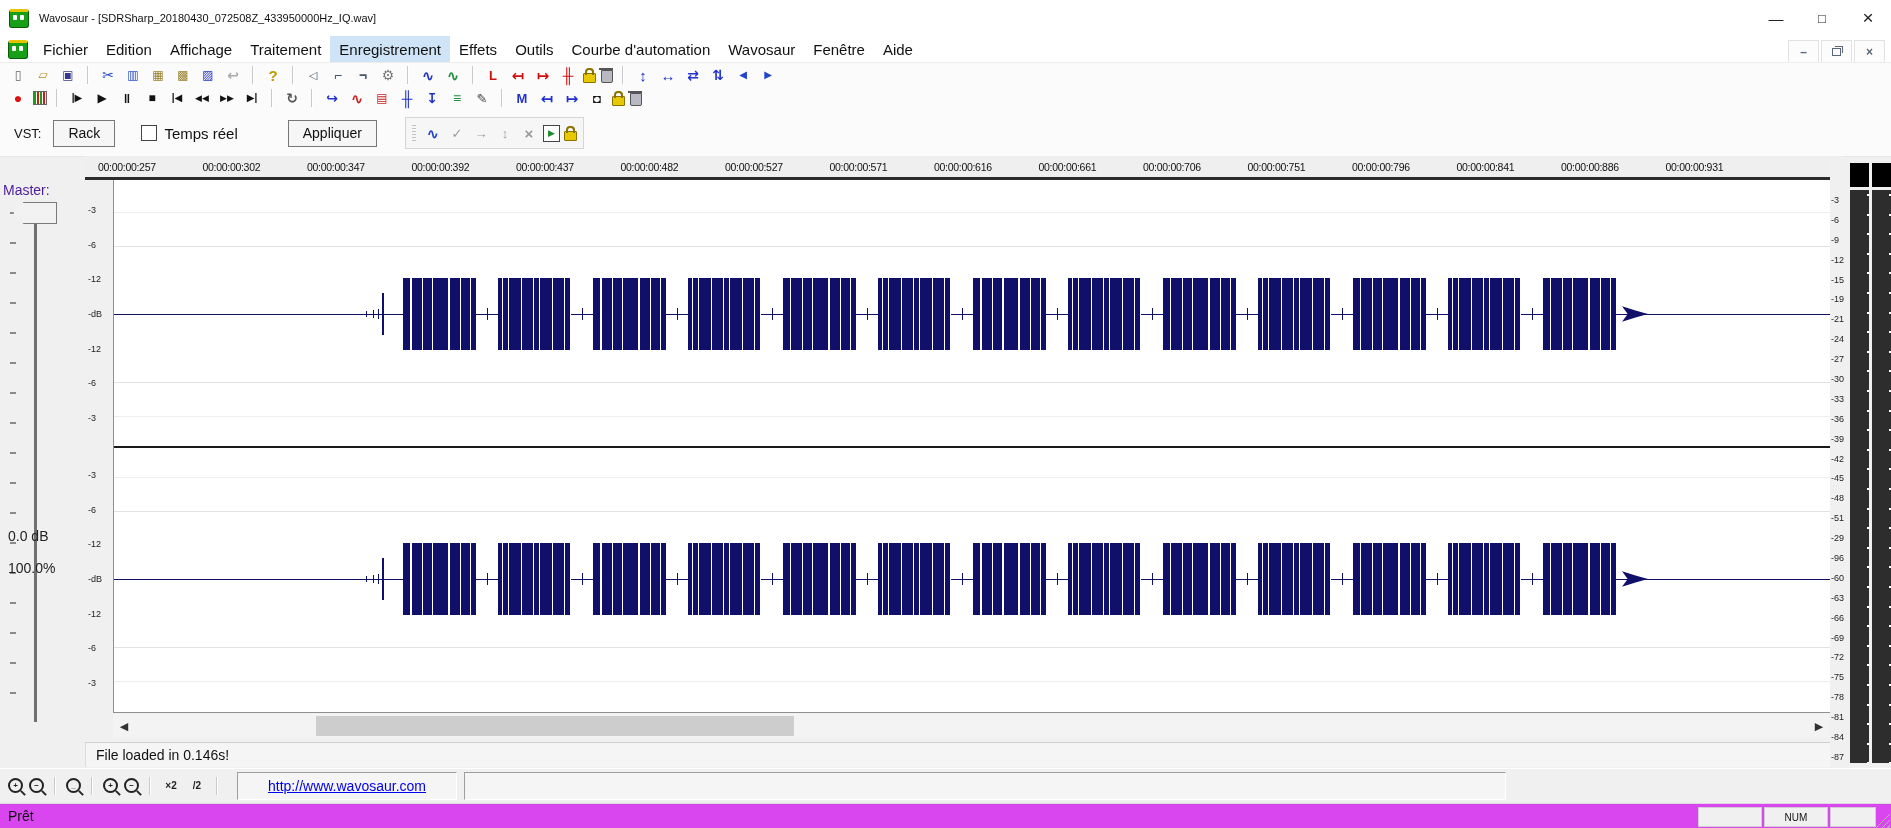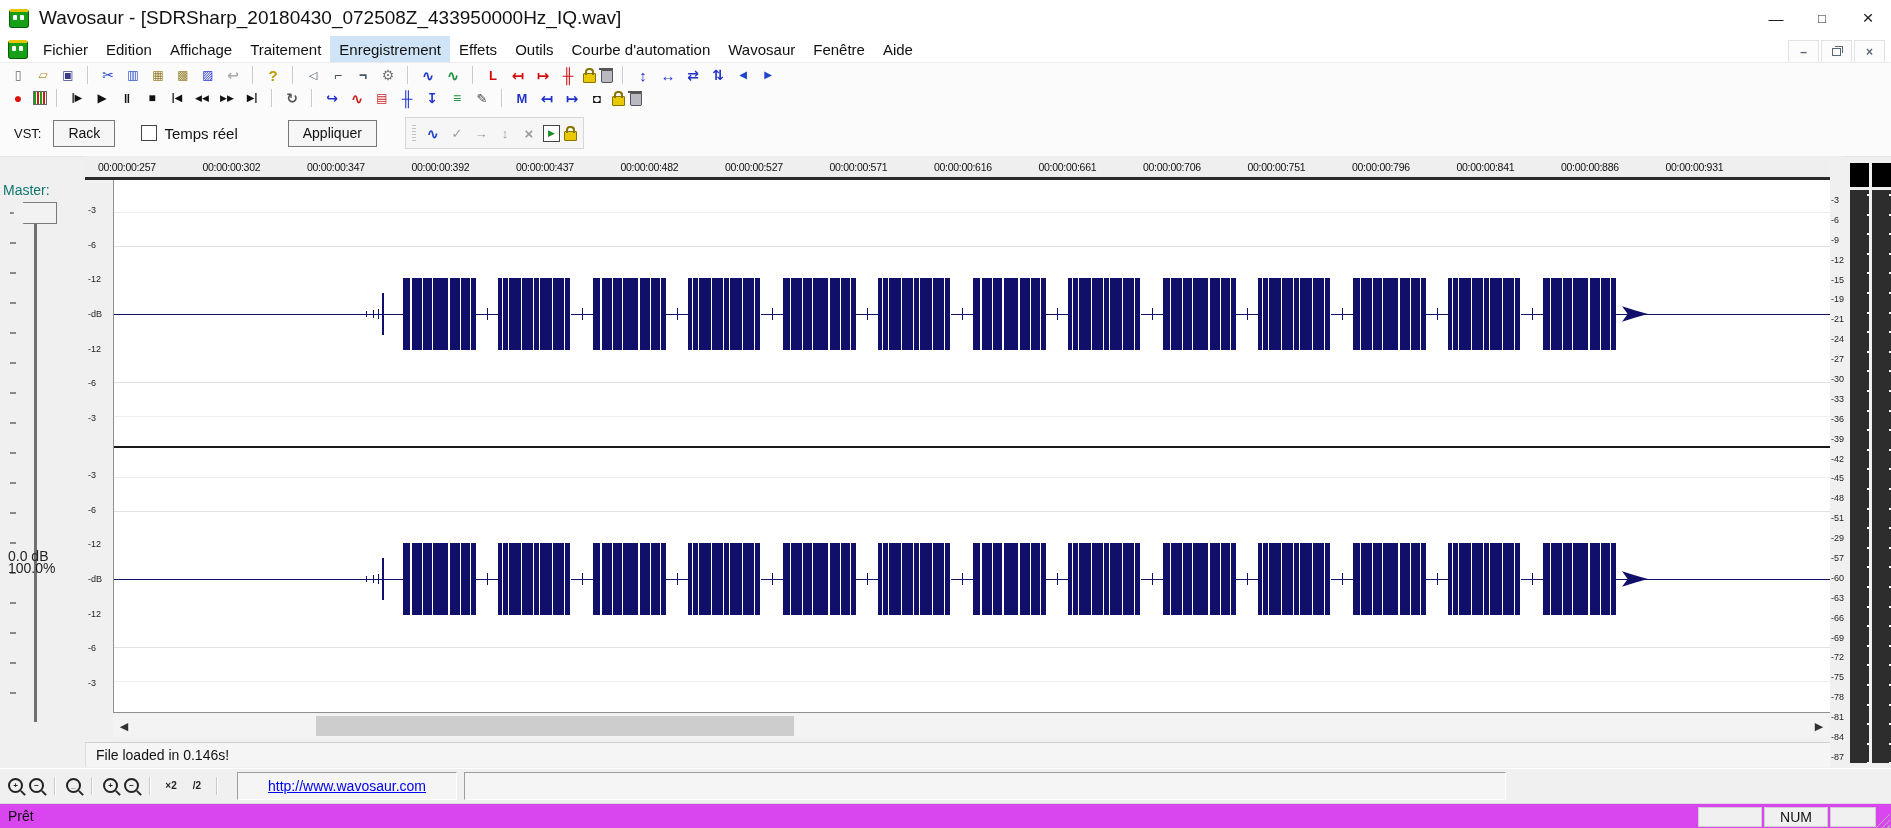--- a/index.html
+++ b/index.html
@@ -6,21 +6,21 @@
   body{width:1891px;height:828px;position:relative;background:#f0f0f0;
        font-family:"Liberation Sans","DejaVu Sans",sans-serif;overflow:hidden;color:#111;}
   .band{position:absolute;left:0;width:1891px;}
 
   
   #titlebar{top:0;height:36px;background:#ffffff;display:flex;align-items:center;}
   .app-icon{width:18px;height:15px;background:#17a017;border:1px solid #0a5a0a;border-top:3px solid #e6c400;
             border-radius:3px;position:relative;flex:none;}
   .app-icon::before{content:"";position:absolute;left:3px;top:3px;width:4px;height:5px;background:#fff;
             box-shadow:7px 0 0 #fff;border-radius:1px;}
-  #titlebar .ttl{margin-left:10px;font-size:19px;}
+  #titlebar .ttl{margin-left:10px;font-size:11px;}
   .winbtns{position:absolute;right:0;top:0;height:36px;display:flex;}
   .winbtn{width:46px;height:36px;display:flex;align-items:center;justify-content:center;
           font-size:15px;color:#222;}
   
   #menubar{top:36px;height:26px;background:#ffffff;display:flex;align-items:stretch;}
   #menubar .app-icon{align-self:center;margin-left:8px;margin-right:6px;}
   .menuitem{display:flex;align-items:center;padding:0 9px;font-size:15px;}
   .menuitem.active{background:#cfe5f7;}
   .mdibtns{position:absolute;right:6px;top:40px;display:flex;gap:2px;}
   .mdi-btn{width:29px;height:21px;border:1px solid #e2e2e2;background:#fcfcfc;display:flex;
@@ -64,21 +64,21 @@
   .subtoolbar{margin-left:28px;border:1px solid #d6d6d6;background:#f6f6f6;height:30px;
        display:flex;align-items:center;gap:4px;padding:0 6px;}
 
   
   #ruler{position:absolute;top:156px;left:85px;width:1745px;height:21px;background:#efefef;
        border-bottom:3px solid #2c2c2c;display:flex;align-items:center;padding-left:13px;overflow:hidden;}
   .rlabel{width:104.5px;flex:none;font-size:10.5px;letter-spacing:-0.3px;color:#111;}
 
   
   #masterpanel{position:absolute;top:180px;left:0;width:85px;height:532px;background:#f0f0f0;}
-  #masterpanel .mlabel{position:absolute;left:3px;top:2px;font-size:14px;color:#0f766e;}
+  #masterpanel .mlabel{position:absolute;left:3px;top:2px;font-size:14px;color:#4c1d95;}
   .fader-dashes{position:absolute;left:10px;top:32px;width:6px;height:510px;
        background:repeating-linear-gradient(180deg,#8a8a8a 0 2px,transparent 2px 30px);}
   .fader-groove{position:absolute;left:34px;top:22px;width:3px;height:520px;background:#707070;}
   .fader-thumb{position:absolute;left:13px;top:22px;width:42px;height:20px;background:#f2f2f2;
        border:1px solid #7a7a7a;clip-path:polygon(0 50%,24% 0,100% 0,100% 100%,24% 100%);}
   .gainlbl{position:absolute;left:8px;font-size:14px;color:#222;}
   #chlabels{position:absolute;top:180px;left:85px;width:28px;height:532px;background:#f0f0f0;}
   .scalecol{position:absolute;left:0;width:26px;display:flex;flex-direction:column;
        justify-content:space-between;}
   .scalecol span{font-size:9px;color:#222;padding-left:3px;line-height:10px;}
@@ -119,21 +119,21 @@
   .sunken{border:1px solid #9d9d9d;border-bottom-color:#fff;border-right-color:#fff;background:#f5f5f5;
        height:26px;display:flex;align-items:center;justify-content:center;flex:none;}
   #linkpanel{width:218px;margin-left:10px;}
   #linkpanel a{font-size:14px;color:#0000ee;}
   #emptypanel{width:1040px;margin-left:2px;}
 
   
   #bottombar{top:803px;height:25px;background:#d946ef;border-top:1px solid #dadada;}
   #bottombar .ready{position:absolute;left:8px;top:4px;font-size:14px;}
   .bcell{position:absolute;top:3px;height:18px;border:1px solid #cfcfcf;background:#f0f0f0;
-       display:flex;align-items:center;justify-content:center;font-size:14px;}
+       display:flex;align-items:center;justify-content:center;font-size:10px;}
   .gripcorner{position:absolute;right:1px;bottom:1px;width:15px;height:15px;
        clip-path:polygon(100% 0,100% 100%,0 100%);
        background:repeating-linear-gradient(135deg,transparent 0 3px,#b2b2b2 3px 4px);}
 </style>
 </head>
 <body>
 
 <div class="band" id="titlebar">
   <span class="app-icon" style="margin-left:9px"></span>
   <span class="ttl">Wavosaur - [SDRSharp_20180430_072508Z_433950000Hz_IQ.wav]</span>
@@ -279,21 +279,21 @@
     <span class="rlabel">00:00:00:841</span>
     <span class="rlabel">00:00:00:886</span>
     <span class="rlabel">00:00:00:931</span>
   </div>
 
 <div id="masterpanel">
   <span class="mlabel">Master:</span>
   <span class="fader-dashes"></span>
   <span class="fader-groove" style="position:absolute"></span>
   <span class="fader-thumb"></span>
-  <span class="gainlbl" style="top:368px">0.0 dB</span>
+  <span class="gainlbl" style="top:348px">0.0 dB</span>
   <span class="gainlbl" style="top:380px">100.0%</span>
 </div>
 
 <div id="chlabels">
   <div class="scalecol" style="top:25px;height:218px">
 
   <span>-3</span>
       <span>-6</span>
       <span>-12</span>
       <span>-dB</span>
@@ -401,21 +401,21 @@
       <span>-27</span>
       <span>-30</span>
       <span>-33</span>
       <span>-36</span>
       <span>-39</span>
       <span>-42</span>
       <span>-45</span>
       <span>-48</span>
       <span>-51</span>
       <span>-29</span>
-      <span>-57</span>
+      <span>-96</span>
       <span>-60</span>
       <span>-63</span>
       <span>-66</span>
       <span>-69</span>
       <span>-72</span>
       <span>-75</span>
       <span>-78</span>
       <span>-81</span>
       <span>-84</span>
       <span>-87</span>

